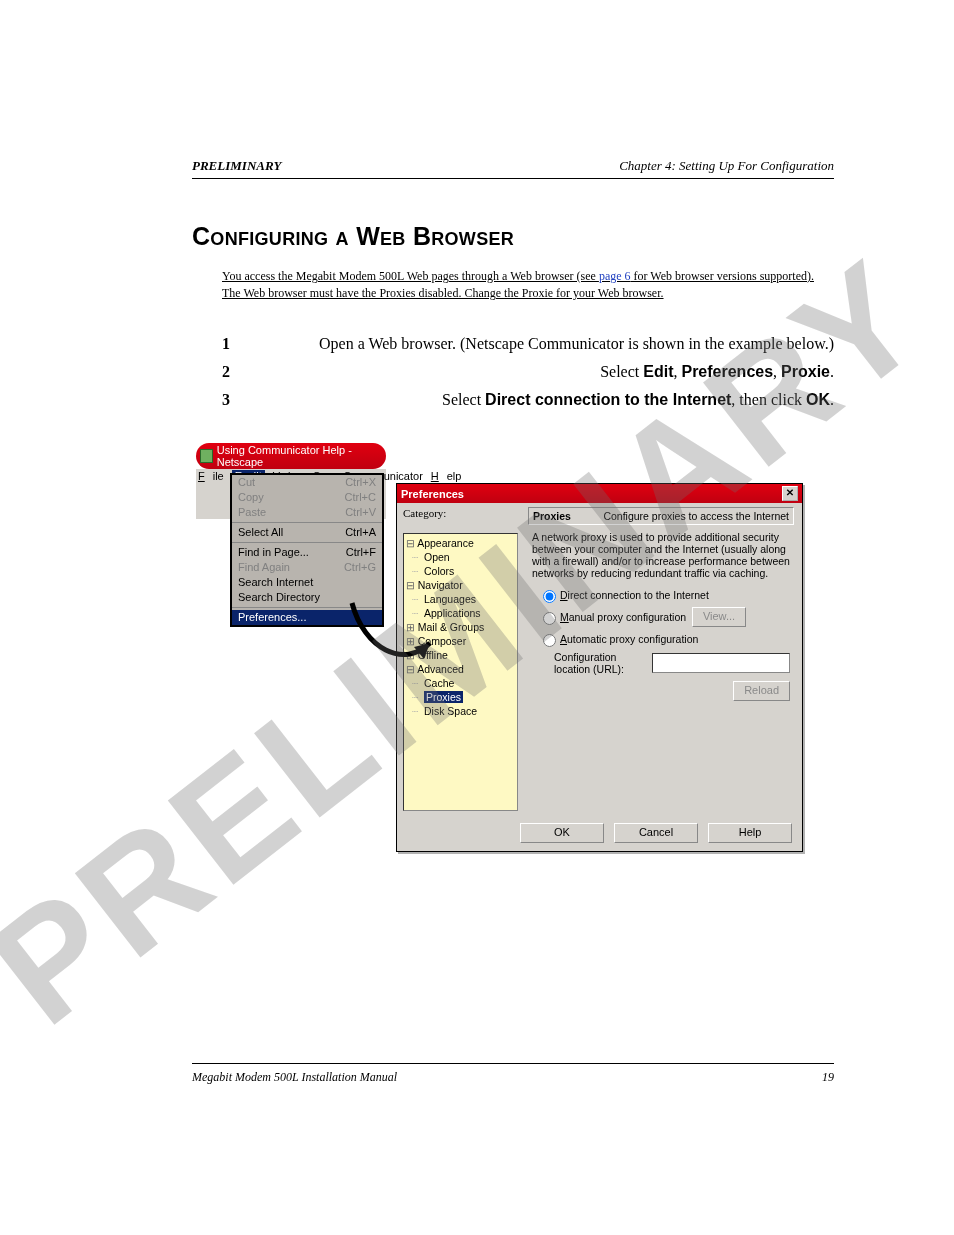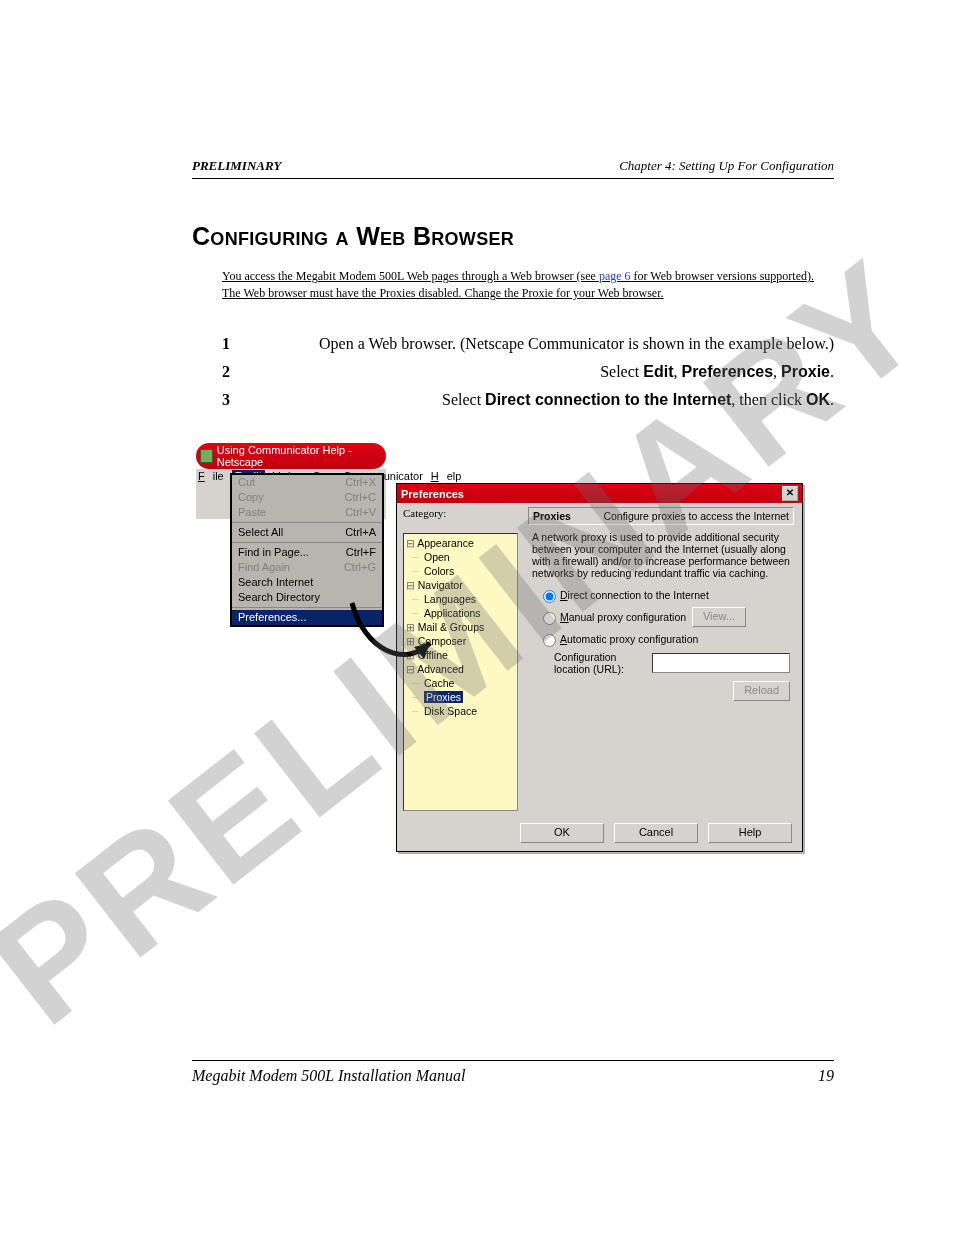--- a/index.html
+++ b/index.html
@@ -165,21 +165,21 @@
   .inbtn.dis { color:#8a8a8a;}
   .url-input {
     width:160px; height:16px; border:1px inset #888; background:#fff; font-size:10px;
   }
   .dlg-buttons { display:flex; justify-content:flex-end; gap:10px; padding:6px 10px 8px 0;}
   .dlg-buttons .inbtn { width:62px;}
   .footer-row {
     position:absolute; left:192px; right:120px; bottom:150px;
     border-top:1.5px solid #000; padding-top:6px;
     display:flex; justify-content:space-between;
-    font-style:italic; font-size:16px;
+    font-style:italic; font-size:12px;
   }
   
   .watermark {
     position:absolute;
     left:0; top:0; width:954px; height:1235px;
     pointer-events:none;
     z-index:10;
     opacity:0.30;
   }
   .watermark-text {

